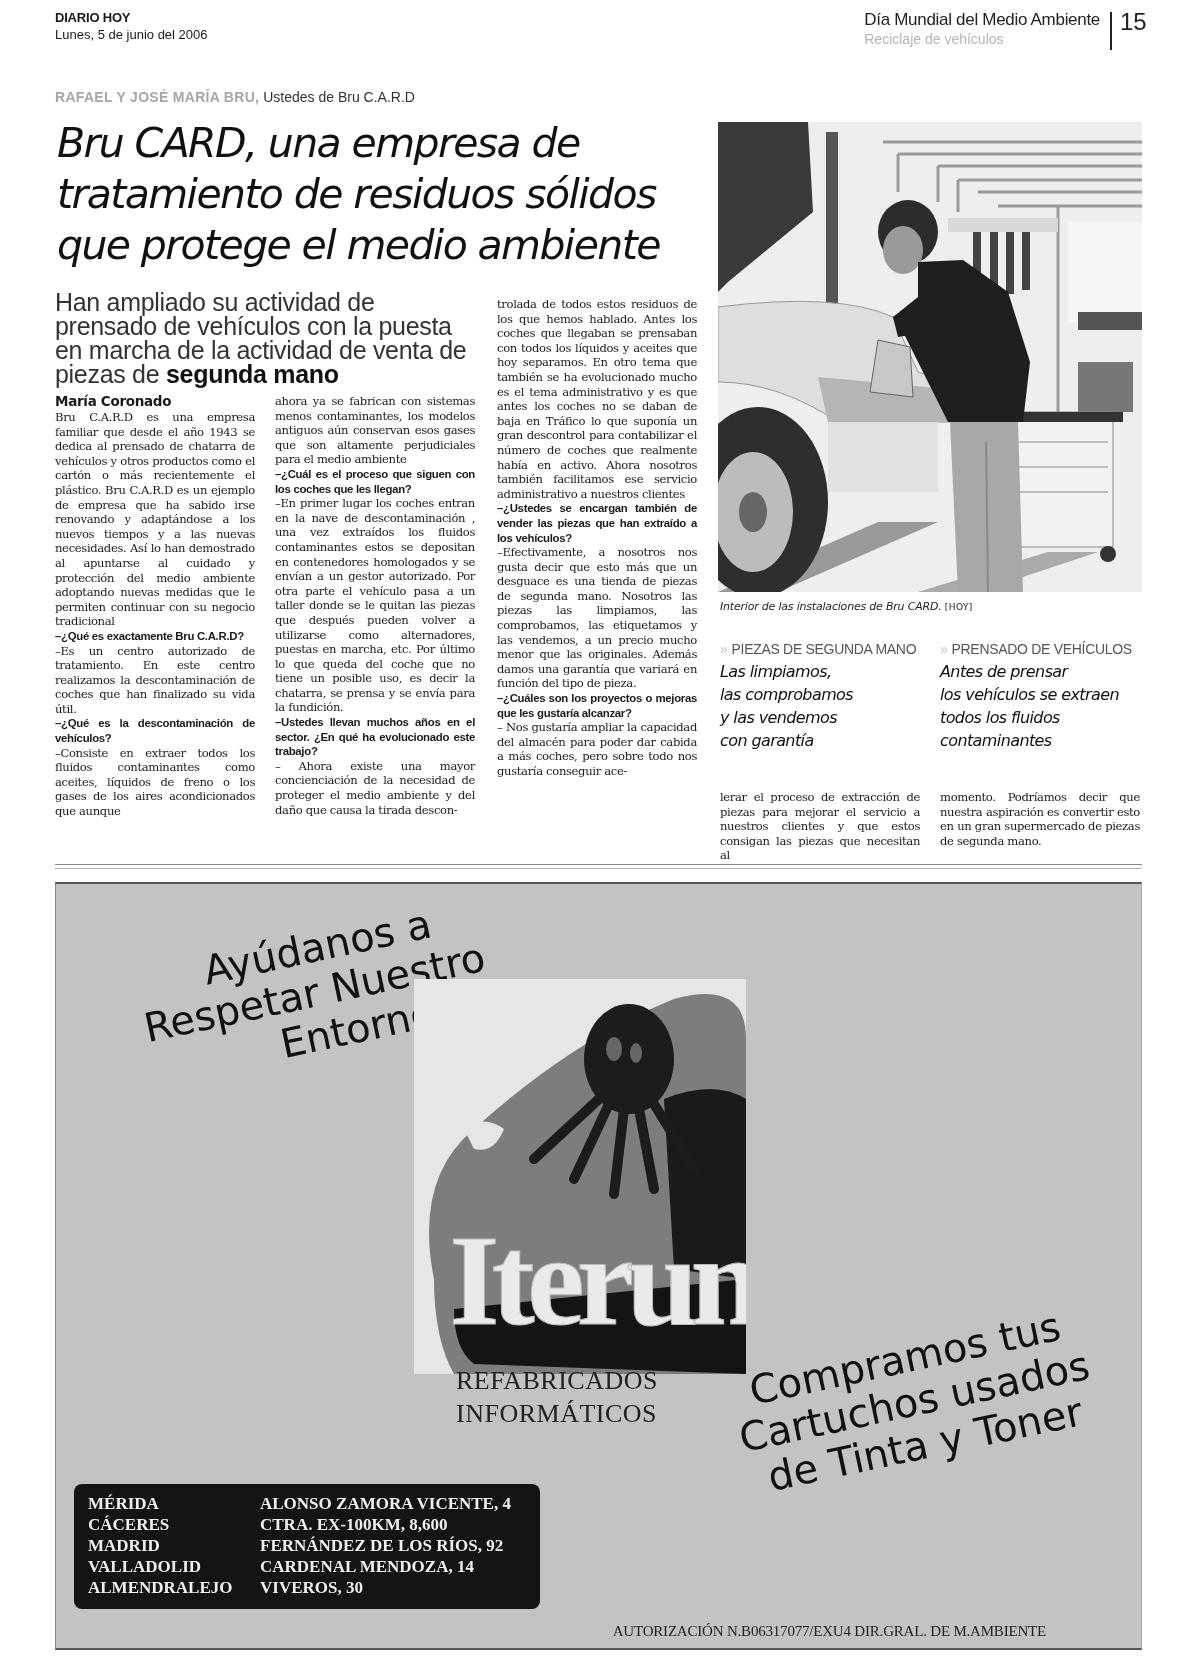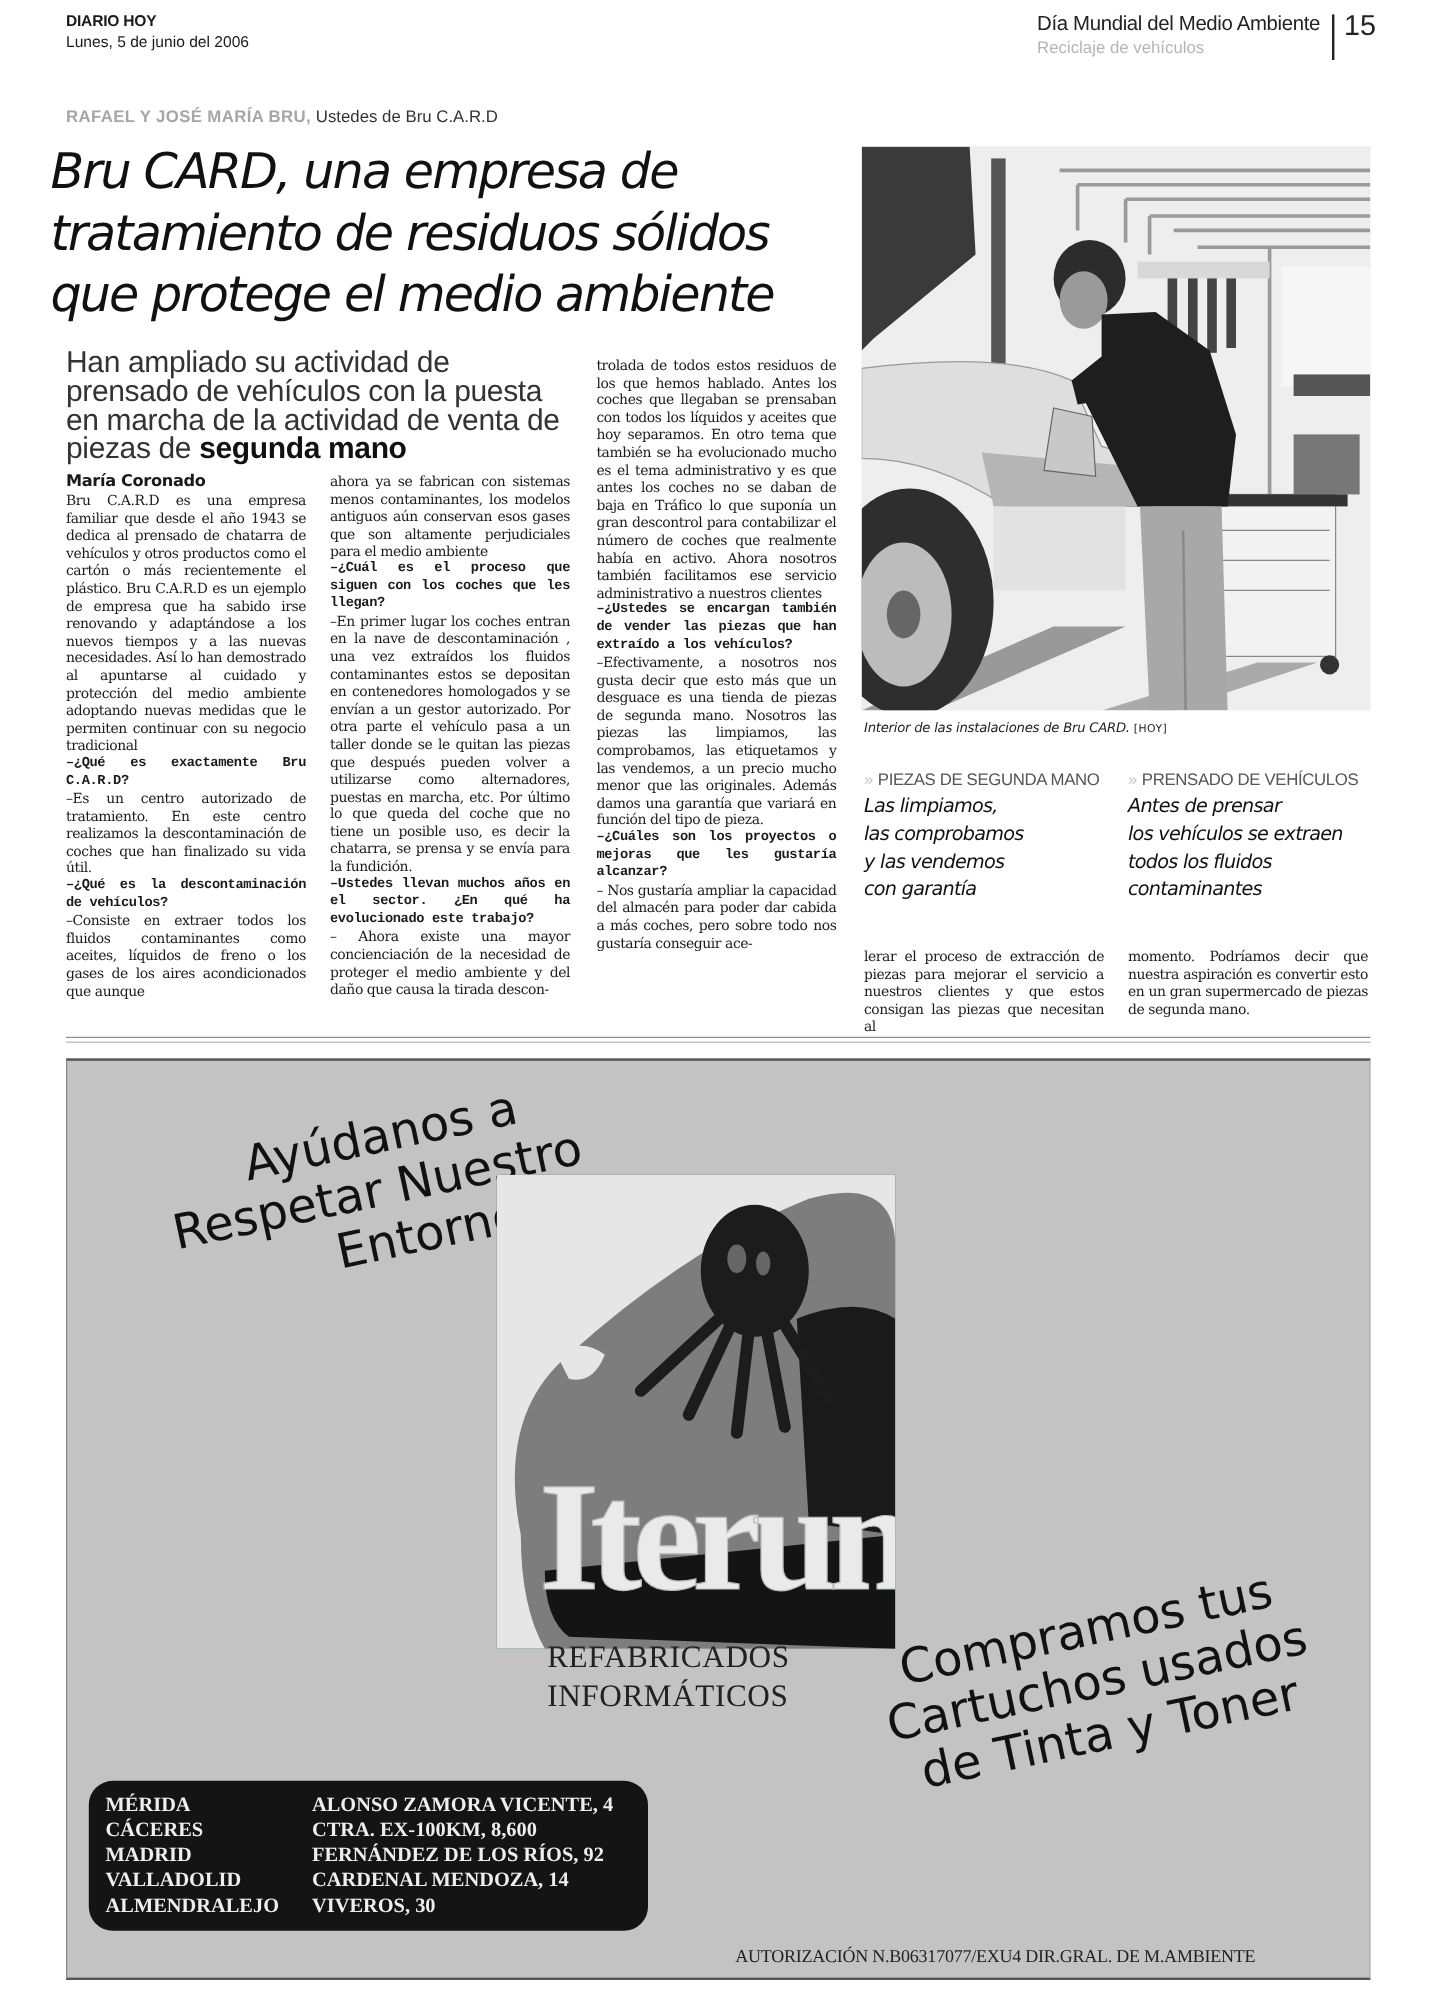--- a/index.html
+++ b/index.html
@@ -15,30 +15,30 @@
   .hdr-sub { font-family: "Liberation Sans", sans-serif; font-size: 14px; color: #b5b5b5; margin-top: 1px; }
   .hdr-bar { position: absolute; left: 1110px; top: 12px; width: 2px; height: 38px; background: #222; }
   .hdr-page { position: absolute; left: 1120px; top: 8px; font-family: "Liberation Sans", sans-serif; font-size: 24px; color: #222; }
 
   
   .byline { position: absolute; left: 55px; top: 89px; font-family: "Liberation Sans", sans-serif; font-size: 14px; }
   .byline .names { font-weight: bold; color: #a6a6a6; letter-spacing: 0.3px; }
   .byline .role { color: #333; }
 
   
-  .headline { position: absolute; left: 42px; top: 118px; width: 650px; font-family: "DejaVu Sans", sans-serif; font-style: italic; font-size: 41px; line-height: 51px; letter-spacing: -1.6px; color: #111; }
+  .headline { position: absolute; left: 57px; top: 118px; width: 650px; font-family: "DejaVu Sans", sans-serif; font-style: italic; font-size: 41px; line-height: 51px; letter-spacing: -1.6px; color: #111; }
   .headline div { white-space: nowrap; }
 
   .subhead { position: absolute; left: 55px; top: 290px; width: 420px; font-family: "Liberation Sans", sans-serif; font-size: 25px; line-height: 24px; color: #333; letter-spacing: -0.3px; }
   .subhead b { color: #111; }
 
   
   .col { position: absolute; font-family: "DejaVu Serif", serif; font-size: 11.6px; line-height: 14.6px; color: #1a1a1a; text-align: justify; letter-spacing: -0.35px; }
   .col p { margin: 0; }
-  .col .q { font-family: Liberation Mono, monospace; font-weight: bold; font-size: 11.4px; letter-spacing: -0.3px; line-height: 14.6px; }
+  .col .q { font-family: Liberation Sans, sans-serif; font-weight: bold; font-size: 11.4px; letter-spacing: -0.3px; line-height: 14.6px; }
   .author { font-family: "DejaVu Sans", sans-serif; font-weight: bold; font-size: 13.5px; line-height: 17px; letter-spacing: -0.3px; }
 
   #col1 { left: 55px; top: 393px; width: 200px; }
   #col2 { left: 275px; top: 394px; width: 200px; }
   #col3 { left: 497px; top: 297px; width: 200px; }
   #col4 { left: 720px; top: 790px; width: 200px; }
   #col5 { left: 940px; top: 790px; width: 200px; }
 
   
   .photo { position: absolute; left: 718px; top: 122px; width: 424px; height: 470px; overflow: hidden; background: #e9e9e9; }
@@ -56,21 +56,21 @@
   .rule { position: absolute; left: 55px; width: 1087px; height: 1px; background: #8a8a8a; }
 
   
   .ad { position: absolute; left: 55px; top: 882px; width: 1087px; height: 768px; background: #c3c3c3; border-top: 2px solid #555; border-bottom: 2px solid #555; border-left: 1px solid #888; border-right: 1px solid #aaa; overflow: hidden; }
   .ad-slogan { position: absolute; font-family: "DejaVu Sans", sans-serif; font-size: 40px; line-height: 44px; color: #111; transform-origin: left top; white-space: nowrap; }
   #slogan1 { left: 75px; top: 80px; transform: rotate(-12deg); }
   #slogan2 { left: 670px; top: 490px; transform: rotate(-12deg); }
   .ad-slogan div { white-space: nowrap; }
   .logo-box { position: absolute; left: 358px; top: 95px; width: 332px; height: 395px; background: #15803d; }
   .logo-tag { position: absolute; left: 400px; top: 480px; font-family: "Liberation Serif", serif; font-size: 26px; line-height: 33px; color: #222; letter-spacing: 0.5px; }
-  .addr-box { position: absolute; left: 18px; top: 600px; width: 466px; height: 125px; background: #141414; border-radius: 20px; padding: 9px 14px; }
+  .addr-box { position: absolute; left: 18px; top: 600px; width: 466px; height: 125px; background: #141414; border-radius: 8px; padding: 9px 14px; }
   .addr-row { display: flex; font-family: "Liberation Serif", serif; font-weight: bold; font-size: 17px; line-height: 21px; color: #eeeeee; }
   .addr-city { width: 172px; }
   .ad-auth { position: absolute; right: 95px; bottom: 8px; font-family: "Liberation Serif", serif; font-size: 15px; color: #222; letter-spacing: -0.2px; }
 </style>
 </head>
 <body>
 
 <div class="hdr-left">
   <div class="hdr-paper">DIARIO HOY</div>
   <div class="hdr-date">Lunes, 5 de junio del 2006</div>

